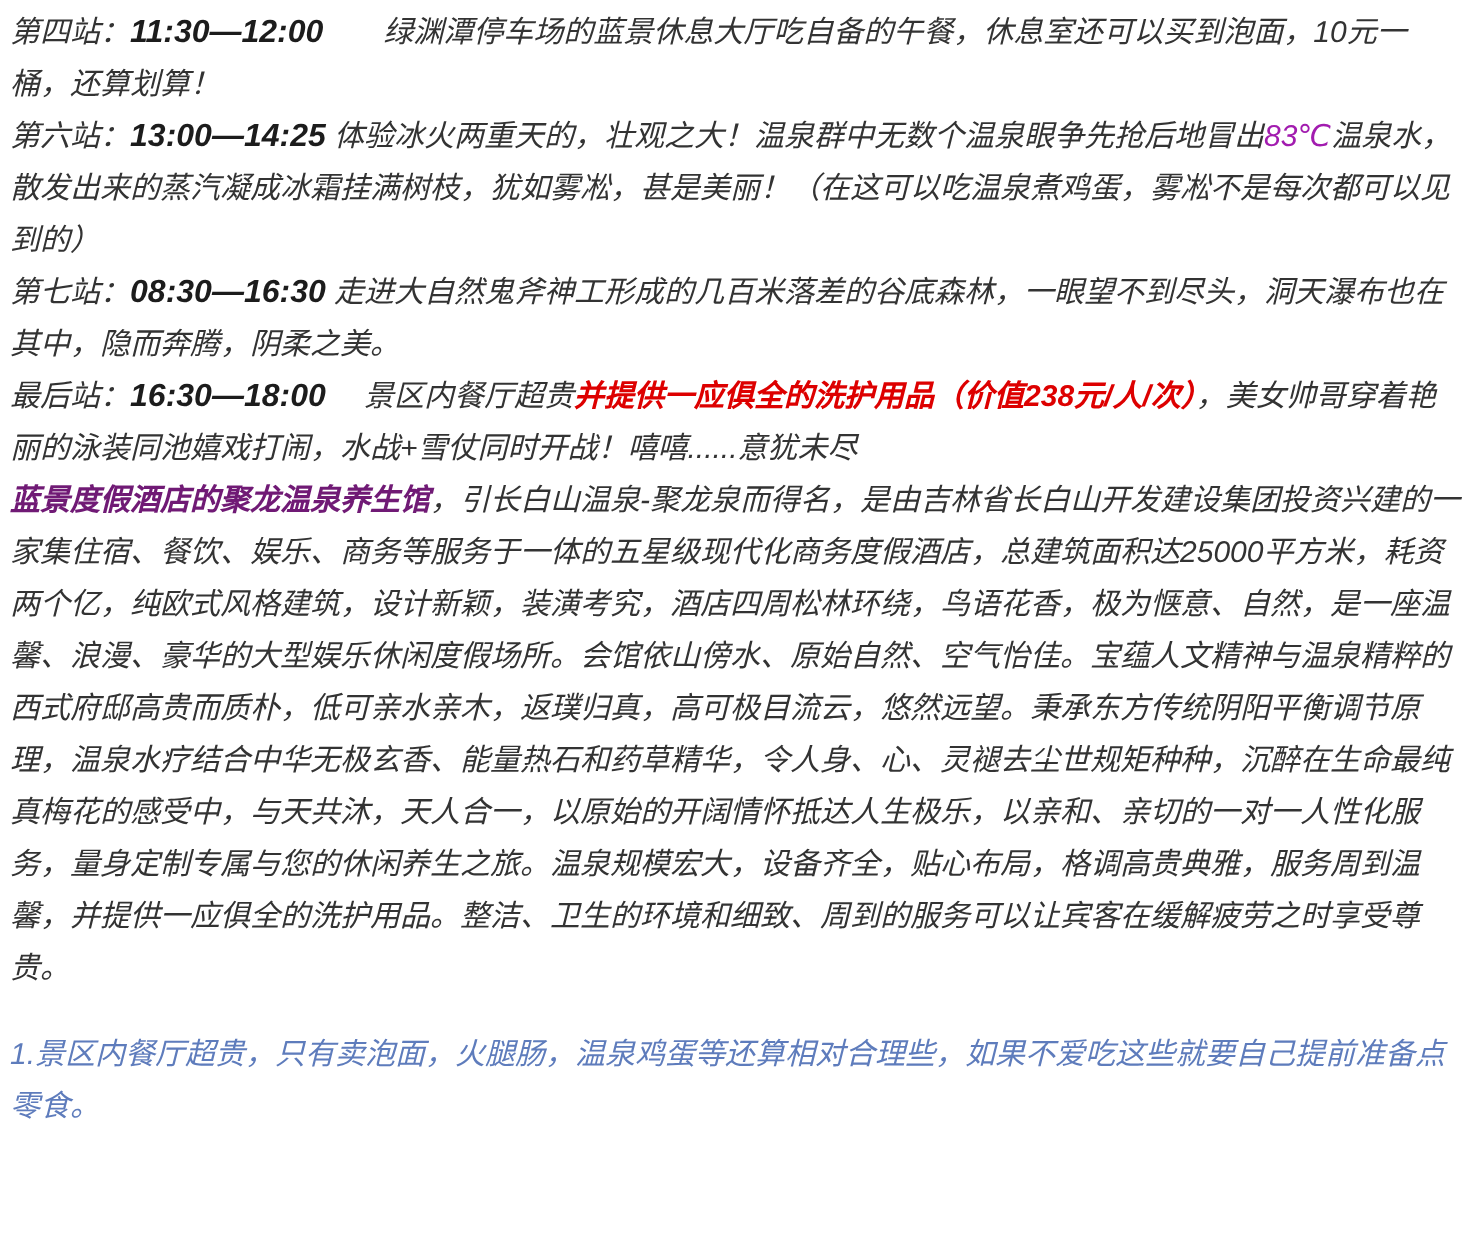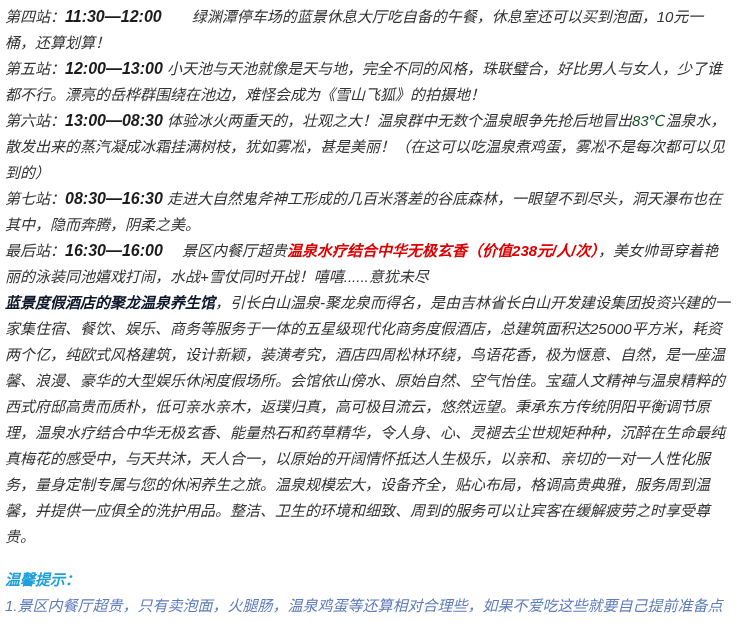--- a/index.html
+++ b/index.html
@@ -29,28 +29,28 @@
   }
   .station-time {
     font-weight: bold;
     color: #1c1c1c;
     font-size: 16px;
   }
   .station-body {
     color: #333333;
   }
   .temp-red {
-    color: #14532d;
+    color: #a21caf;
   }
   .red-bold {
     color: #dd0000;
     font-weight: bold;
   }
   .hotel-lead {
-    color: #0f172a;
+    color: #701a75;
     font-weight: bold;
   }
   .tips-section {
     margin-top: 17px;
   }
   .tips-heading {
     color: #1e9fdc;
     font-weight: bold;
   }
   .tip-item {
@@ -59,39 +59,35 @@
 </style>
 </head>
 <body>
 
 <div class="doc">
 
   <p>
     <span class="station-label">第四站：</span><span class="station-time">11:30—12:00</span><span class="station-body">　　绿渊潭停车场的蓝景休息大厅吃自备的午餐，休息室还可以买到泡面，10元一桶，还算划算！</span>
   </p>
 
-  <p>
-    <span class="station-label">第五站：</span><span class="station-time">12:00—13:00</span><span class="station-body"> 小天池与天池就像是天与地，完全不同的风格，珠联璧合，好比男人与女人，少了谁都不行。漂亮的岳桦群围绕在池边，难怪会成为《雪山飞狐》的拍摄地！</span>
-  </p>
 
   <p>
-    <span class="station-label">第六站：</span><span class="station-time">13:00—08:30</span><span class="station-body"> 体验冰火两重天的，壮观之大！温泉群中无数个温泉眼争先抢后地冒出</span><span class="temp-red">83℃</span><span class="station-body">温泉水，散发出来的蒸汽凝成冰霜挂满树枝，犹如雾凇，甚是美丽！（在这可以吃温泉煮鸡蛋，雾凇不是每次都可以见到的）</span>
+    <span class="station-label">第六站：</span><span class="station-time">13:00—14:25</span><span class="station-body"> 体验冰火两重天的，壮观之大！温泉群中无数个温泉眼争先抢后地冒出</span><span class="temp-red">83℃</span><span class="station-body">温泉水，散发出来的蒸汽凝成冰霜挂满树枝，犹如雾凇，甚是美丽！（在这可以吃温泉煮鸡蛋，雾凇不是每次都可以见到的）</span>
   </p>
 
   <p>
     <span class="station-label">第七站：</span><span class="station-time">08:30—16:30</span><span class="station-body"> 走进大自然鬼斧神工形成的几百米落差的谷底森林，一眼望不到尽头，洞天瀑布也在其中，隐而奔腾，阴柔之美。</span>
   </p>
 
   <p>
-    <span class="station-label">最后站：</span><span class="station-time">16:30—16:00</span><span class="station-body">　 景区内餐厅超贵</span><span class="red-bold">温泉水疗结合中华无极玄香（价值238元/人/次）</span><span class="station-body">，美女帅哥穿着艳丽的泳装同池嬉戏打闹，水战+雪仗同时开战！嘻嘻......意犹未尽</span>
+    <span class="station-label">最后站：</span><span class="station-time">16:30—18:00</span><span class="station-body">　 景区内餐厅超贵</span><span class="red-bold">并提供一应俱全的洗护用品（价值238元/人/次）</span><span class="station-body">，美女帅哥穿着艳丽的泳装同池嬉戏打闹，水战+雪仗同时开战！嘻嘻......意犹未尽</span>
   </p>
 
   <p>
     <span class="hotel-lead">蓝景度假酒店的聚龙温泉养生馆</span><span class="station-body">，引长白山温泉-聚龙泉而得名，是由吉林省长白山开发建设集团投资兴建的一家集住宿、餐饮、娱乐、商务等服务于一体的五星级现代化商务度假酒店，总建筑面积达25000平方米，耗资两个亿，纯欧式风格建筑，设计新颖，装潢考究，酒店四周松林环绕，鸟语花香，极为惬意、自然，是一座温馨、浪漫、豪华的大型娱乐休闲度假场所。会馆依山傍水、原始自然、空气怡佳。宝蕴人文精神与温泉精粹的西式府邸高贵而质朴，低可亲水亲木，返璞归真，高可极目流云，悠然远望。秉承东方传统阴阳平衡调节原理，温泉水疗结合中华无极玄香、能量热石和药草精华，令人身、心、灵褪去尘世规矩种种，沉醉在生命最纯真梅花的感受中，与天共沐，天人合一，以原始的开阔情怀抵达人生极乐，以亲和、亲切的一对一人性化服务，量身定制专属与您的休闲养生之旅。温泉规模宏大，设备齐全，贴心布局，格调高贵典雅，服务周到温馨，并提供一应俱全的洗护用品。整洁、卫生的环境和细致、周到的服务可以让宾客在缓解疲劳之时享受尊贵。</span>
   </p>
 
   <div class="tips-section">
-    <p class="tips-heading">温馨提示：</p>
     <p class="tip-item">1.景区内餐厅超贵，只有卖泡面，火腿肠，温泉鸡蛋等还算相对合理些，如果不爱吃这些就要自己提前准备点零食。</p>
 
   </div>
 
 </div>
 
 </body></html>

